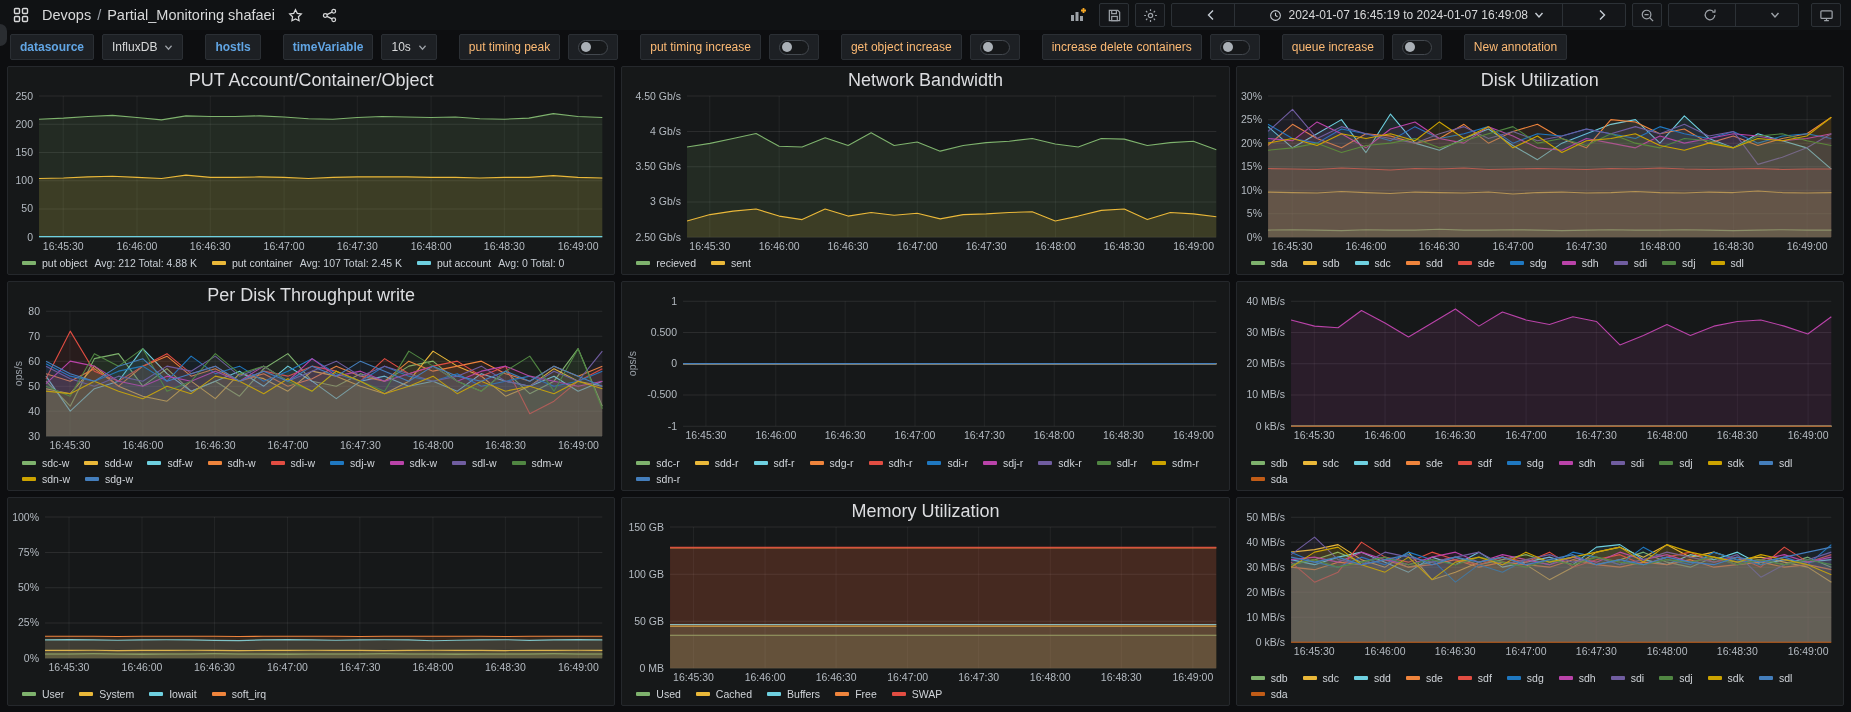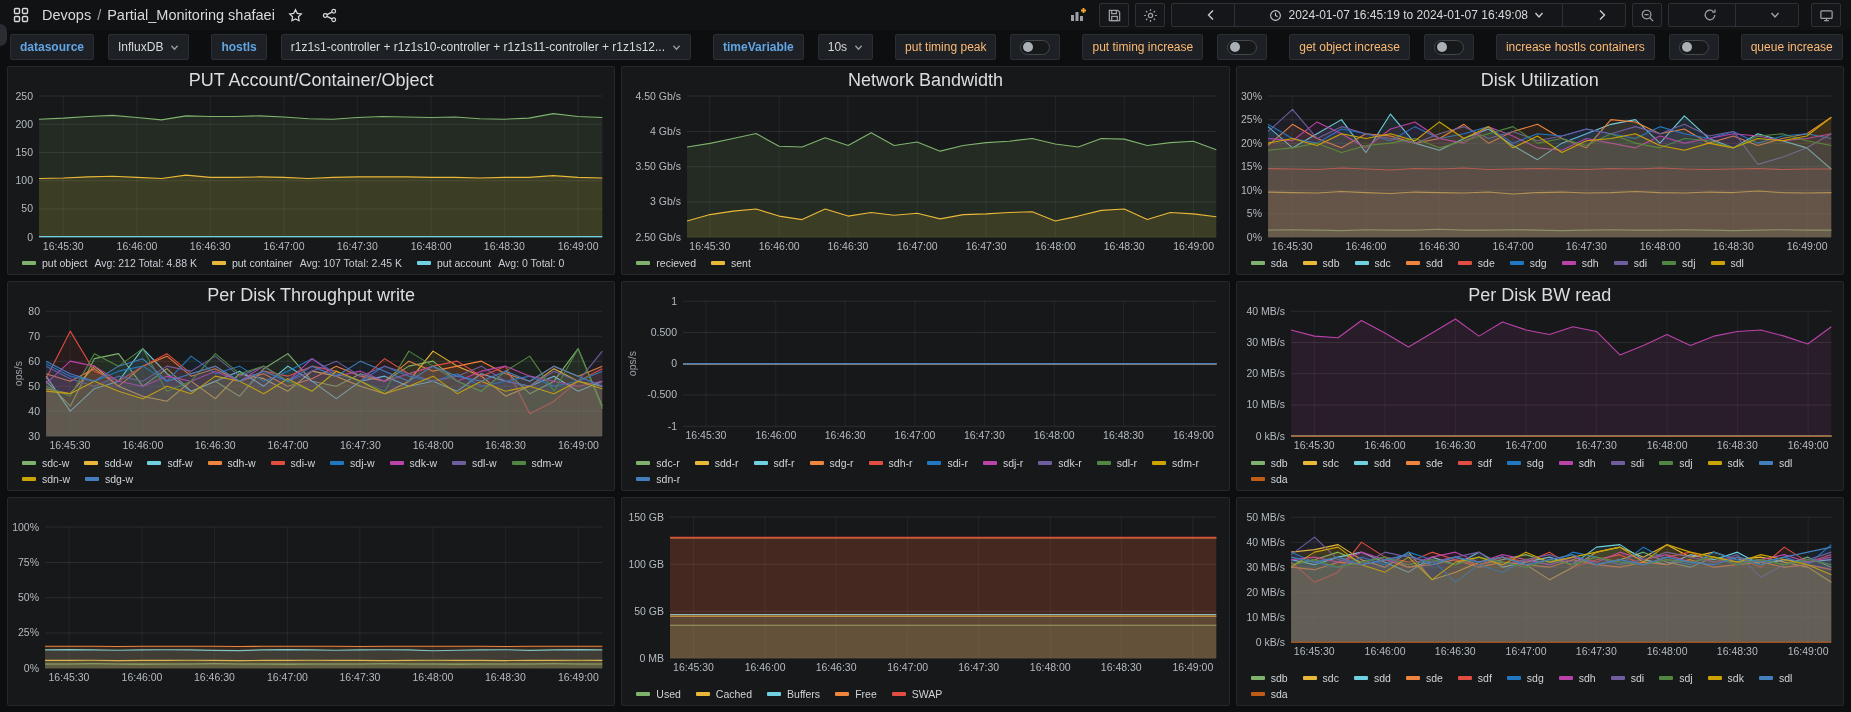--- a/index.html
+++ b/index.html
@@ -21,21 +21,21 @@
   .btn-group .seg { display:flex; align-items:center; padding:0 18px; border-right:1px solid #2c3136;
     color:#c7cdd4; font-size:12px; gap:6px; cursor:pointer;margin-left:16px; }
   .btn-group .seg:last-child { border-right:none; }
   .time-label { white-space:nowrap; color:#d8d9da; }
   svg.ic { display:block; }
 
   
   .submenu { height:34px; display:flex; align-items:center; gap:22px; padding:0 10px; position:relative; }
   .sidemenu-handle { position:absolute; left:0; top:-6px; width:7px; height:22px;
     background:#2a2d31; border-radius:0 8px 8px 0; }
-  .var-group { display:flex; gap:14px; align-items:flex-start; }
+  .var-group { display:flex; gap:8px; align-items:flex-start; }
   .chip { height:26px; display:flex; align-items:center; padding:0 9px; background:#1d2024;
     border:1px solid #2b2f34; border-radius:2px; font-size:12px; white-space:nowrap; }
   .chip.lbl { color:#61a5e4; font-weight:bold; }
   .chip.val { color:#d8d9da; cursor:pointer; gap:7px; }
   .chip.txt { color:#fdba74; }
   .switch-chip { cursor:pointer; }
   .switch { width:30px; height:15px; border:1px solid #43484e; border-radius:8px;
     position:relative; background:#16181a; }
   .switch .knob { position:absolute; left:2px; top:1.5px; width:10px; height:10px;
     border-radius:50%; background:#aab0b6; }
@@ -165,26 +165,20 @@
       <span class="chip lbl">datasource</span>
       <span class="chip val">
         <span>InfluxDB</span>
         <svg width="9" height="7" viewBox="0 0 10 8" fill="none" stroke="#9da2a8" stroke-width="1.4">
           <path d="M1.5 2l3.5 4 3.5-4"></path>
         </svg>
       </span>
     </div>
     <div class="var-group">
       <span class="chip lbl">hostls</span>
-      <span class="chip val">
-        <span>r1z1s1-controller + r1z1s10-controller + r1z1s11-controller + r1z1s12...</span>
-        <svg width="9" height="7" viewBox="0 0 10 8" fill="none" stroke="#9da2a8" stroke-width="1.4">
-          <path d="M1.5 2l3.5 4 3.5-4"></path>
-        </svg>
-      </span>
     </div>
     <div class="var-group">
       <span class="chip lbl">timeVariable</span>
       <span class="chip val">
         <span>10s</span>
         <svg width="9" height="7" viewBox="0 0 10 8" fill="none" stroke="#9da2a8" stroke-width="1.4">
           <path d="M1.5 2l3.5 4 3.5-4"></path>
         </svg>
       </span>
     </div>
@@ -206,21 +200,21 @@
     </div>
     <div class="var-group">
       <span class="chip txt">get object increase</span>
       <span class="chip switch-chip">
         <span class="switch">
           <span class="knob"></span>
         </span>
       </span>
     </div>
     <div class="var-group">
-      <span class="chip txt">increase hostls containers</span>
+      <span class="chip txt">increase delete containers</span>
       <span class="chip switch-chip">
         <span class="switch">
           <span class="knob"></span>
         </span>
       </span>
     </div>
     <div class="var-group">
       <span class="chip txt">queue increase</span>
       <span class="chip switch-chip">
         <span class="switch">
@@ -626,21 +620,20 @@
           <span class="key" style="background: rgb(204, 163, 0);"></span>
           <span>sdm-r</span>
         </span>
         <span class="li">
           <span class="key" style="background: rgb(68, 126, 188);"></span>
           <span>sdn-r</span>
         </span>
       </div>
     </section>
     <section class="panel">
-      <header class="panel-title">Per Disk BW read</header>
       <div class="chart">
         <svg viewBox="0 0 598 148">
           <line x1="73.22" y1="6" x2="73.22" y2="131" stroke="rgba(255,255,255,0.06)" stroke-width="1"></line>
           <line x1="143.95999999999998" y1="6" x2="143.95999999999998" y2="131" stroke="rgba(255,255,255,0.06)" stroke-width="1"></line>
           <line x1="214.16" y1="6" x2="214.16" y2="131" stroke="rgba(255,255,255,0.06)" stroke-width="1"></line>
           <line x1="284.9" y1="6" x2="284.9" y2="131" stroke="rgba(255,255,255,0.06)" stroke-width="1"></line>
           <line x1="355.09999999999997" y1="6" x2="355.09999999999997" y2="131" stroke="rgba(255,255,255,0.06)" stroke-width="1"></line>
           <line x1="425.84" y1="6" x2="425.84" y2="131" stroke="rgba(255,255,255,0.06)" stroke-width="1"></line>
           <line x1="496.03999999999996" y1="6" x2="496.03999999999996" y2="131" stroke="rgba(255,255,255,0.06)" stroke-width="1"></line>
           <line x1="566.78" y1="6" x2="566.78" y2="131" stroke="rgba(255,255,255,0.06)" stroke-width="1"></line>
@@ -771,22 +764,41 @@
           <text x="56.95099999999999" y="160" text-anchor="middle" fill="#b4bac1" font-size="10.5">16:45:30</text>
           <text x="129.918" y="160" text-anchor="middle" fill="#b4bac1" font-size="10.5">16:46:00</text>
           <text x="202.328" y="160" text-anchor="middle" fill="#b4bac1" font-size="10.5">16:46:30</text>
           <text x="275.29499999999996" y="160" text-anchor="middle" fill="#b4bac1" font-size="10.5">16:47:00</text>
           <text x="347.705" y="160" text-anchor="middle" fill="#b4bac1" font-size="10.5">16:47:30</text>
           <text x="420.67199999999997" y="160" text-anchor="middle" fill="#b4bac1" font-size="10.5">16:48:00</text>
           <text x="493.082" y="160" text-anchor="middle" fill="#b4bac1" font-size="10.5">16:48:30</text>
           <text x="566.049" y="160" text-anchor="middle" fill="#b4bac1" font-size="10.5">16:49:00</text>
         </svg>
       </div>
+      <div class="legend">
+        <span class="li">
+          <span class="key" style="background: rgb(126, 178, 109);"></span>
+          <span>User</span>
+        </span>
+        <span class="li">
+          <span class="key" style="background: rgb(234, 184, 57);"></span>
+          <span>System</span>
+        </span>
+        <span class="li">
+          <span class="key" style="background: rgb(110, 208, 224);"></span>
+          <span>Iowait</span>
+        </span>
+        <span class="li">
+          <span class="key" style="background: rgb(239, 132, 60);"></span>
+          <span>soft_irq</span>
+        </span>
+      </div>
     </section>
     <section class="panel">
+      <header class="panel-title">Memory Utilization</header>
       <div class="chart">
         <svg viewBox="0 0 598 164">
           <line x1="67.478" y1="6" x2="67.478" y2="147" stroke="rgba(255,255,255,0.06)" stroke-width="1"></line>
           <line x1="139.004" y1="6" x2="139.004" y2="147" stroke="rgba(255,255,255,0.06)" stroke-width="1"></line>
           <line x1="209.984" y1="6" x2="209.984" y2="147" stroke="rgba(255,255,255,0.06)" stroke-width="1"></line>
           <line x1="281.51" y1="6" x2="281.51" y2="147" stroke="rgba(255,255,255,0.06)" stroke-width="1"></line>
           <line x1="352.48999999999995" y1="6" x2="352.48999999999995" y2="147" stroke="rgba(255,255,255,0.06)" stroke-width="1"></line>
           <line x1="424.01599999999996" y1="6" x2="424.01599999999996" y2="147" stroke="rgba(255,255,255,0.06)" stroke-width="1"></line>
           <line x1="494.996" y1="6" x2="494.996" y2="147" stroke="rgba(255,255,255,0.06)" stroke-width="1"></line>
           <line x1="566.5219999999999" y1="6" x2="566.5219999999999" y2="147" stroke="rgba(255,255,255,0.06)" stroke-width="1"></line>

